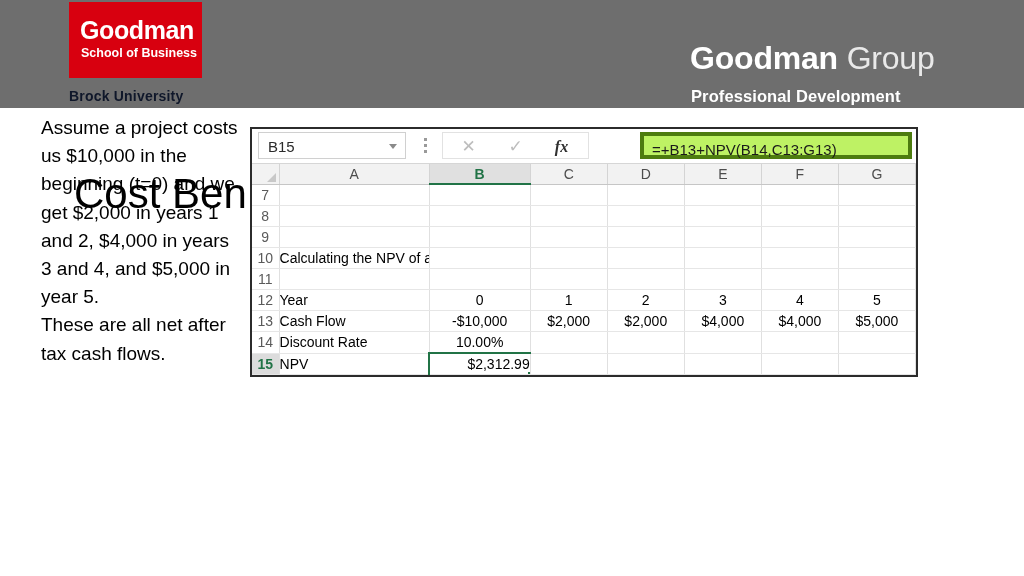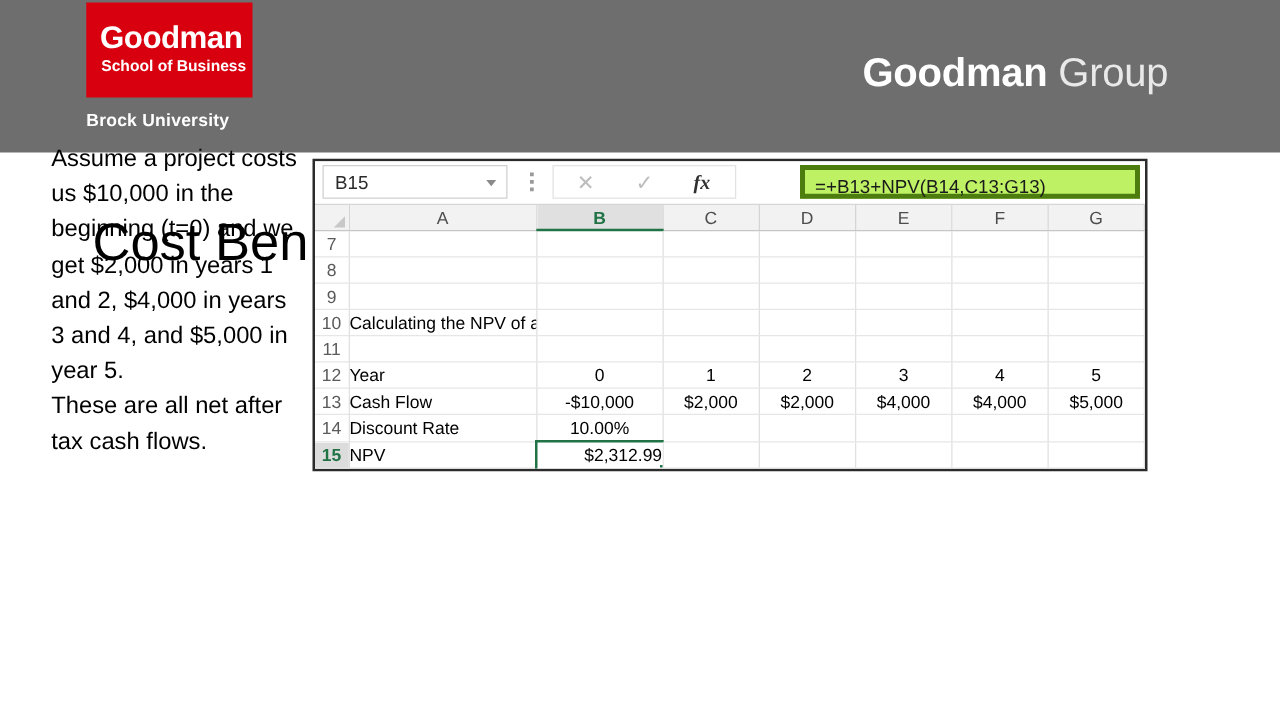--- a/index.html
+++ b/index.html
@@ -6,39 +6,39 @@
   body{
     width:1024px;height:576px;
     background:#ffffff;
     font-family:"Liberation Sans", sans-serif;
     overflow:hidden;
     position:relative;
   }
 
   
   #header-band{
-    position:absolute;left:0;top:0;width:1024px;height:122px;
+    position:absolute;left:0;top:0;width:1024px;height:108px;
     background:#6e6e6e;
   }
   #brock-logo-block{
     position:absolute;left:69px;top:2px;width:133px;height:76px;
     background:#d8000f;
   }
   #brock-logo-word{
     position:absolute;left:11px;top:14px;
     color:#ffffff;font-size:25px;font-weight:bold;letter-spacing:-0.4px;
     font-family:"Liberation Sans", sans-serif;
   }
   #brock-logo-sub{
     position:absolute;left:12px;top:44px;
     color:#ffffff;font-size:12.5px;font-weight:bold;
   }
   #brock-university{
     position:absolute;left:69px;top:88px;
-    color:#ffffff;font-size:14px;font-weight:bold;letter-spacing:.2px;
+    color:#0f172a;font-size:14px;font-weight:bold;letter-spacing:.2px;
   }
   #gg-title{
     position:absolute;left:690px;top:40px;
     font-size:32px;letter-spacing:-0.2px;white-space:nowrap;
   }
   #gg-title .bold{color:#ffffff;font-weight:bold;}
   #gg-title .light{color:#e9e9e9;font-weight:normal;text-align:center;}
   #gg-sub{
     position:absolute;left:691px;top:87px;
     color:#ffffff;font-size:16.5px;font-weight:bold;letter-spacing:.1px;
@@ -168,20 +168,21 @@
 <div id="header-band">
   <div id="brock-logo-block">
     <div id="brock-logo-word">Goodman</div>
     <div id="brock-logo-sub">School of Business</div>
   </div>
   <div id="brock-university">Brock University</div>
 
   <div id="gg-title">
     <span class="bold">Goodman</span><span class="light"> Group</span>
   </div>
+  <div id="gg-sub">Professional Development</div>
 </div>
 
 <div id="slide-title">Cost Ben</div>
 
 <div id="body-text">
   <p>Assume a project costs us $10,000 in the beginning (t=0) and we get $2,000 in years 1 and 2, $4,000 in years 3 and 4, and $5,000 in year 5.</p>
   <p>These are all net after tax cash flows.</p>
 </div>
 
 <div id="excel">

